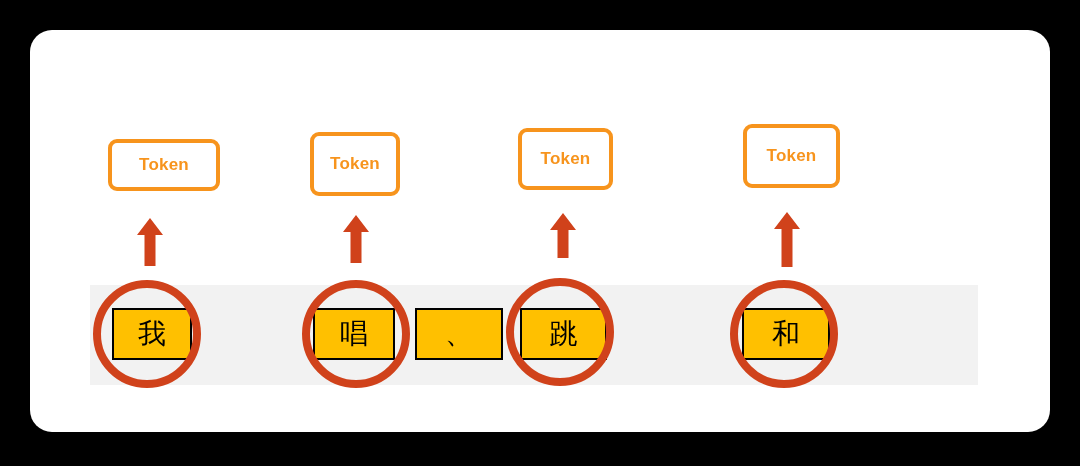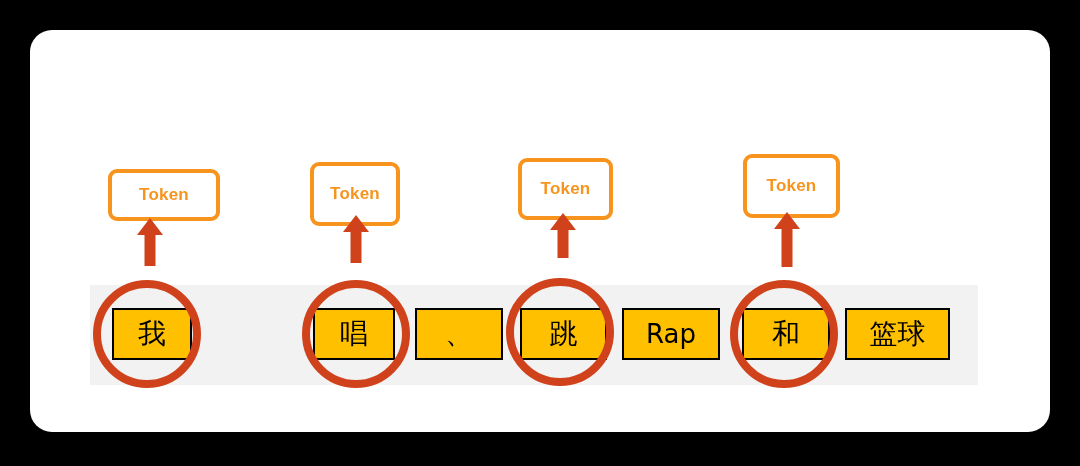--- a/index.html
+++ b/index.html
@@ -38,21 +38,20 @@
     border: 4px solid #f7941d;
     border-radius: 9px;
     background: #ffffff;
     display: flex;
     align-items: center;
     justify-content: center;
     color: #f7941d;
     font-weight: bold;
     font-size: 17px;
     letter-spacing: 0.2px;
-    margin-top: 30px;
   }
   .word-box {
     position: absolute;
     box-sizing: border-box;
     top: 308px;
     height: 52px;
     background: #ffc000;
     border: 2px solid #000000;
     display: flex;
     align-items: center;
@@ -127,28 +126,22 @@
     </div>
     <div class="word-box" style="left:283px; top:278px; width:82px;">
       <span>唱</span>
     </div>
     <div class="word-box" style="left:385px; top:278px; width:88px;">
       <span>、</span>
     </div>
     <div class="word-box" style="left:490px; top:278px; width:87px;">
       <span>跳</span>
     </div>
-    <div class="word-box latin" style="left:592px; top:278px; width:98px;">
-      <span>Rap</span>
-    </div>
     <div class="word-box" style="left:712px; top:278px; width:88px;">
       <span>和</span>
-    </div>
-    <div class="word-box" style="left:815px; top:278px; width:105px;">
-      <span>篮球</span>
     </div>
 
     <div class="circle" style="left:63px;  top:250px;"></div>
     <div class="circle" style="left:272px; top:250px;"></div>
     <div class="circle" style="left:476px; top:248px;"></div>
     <div class="circle" style="left:700px; top:250px;"></div>
 
   </div>
 </div>
 

